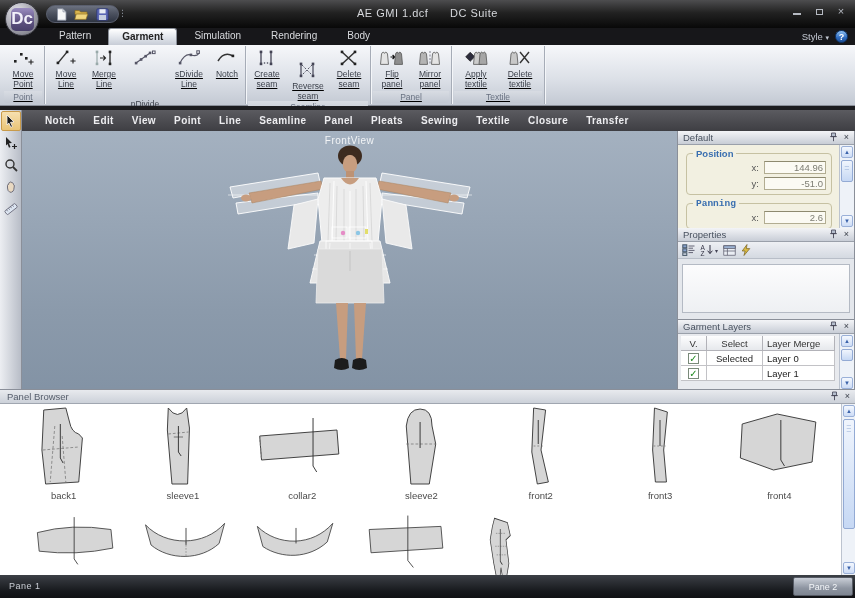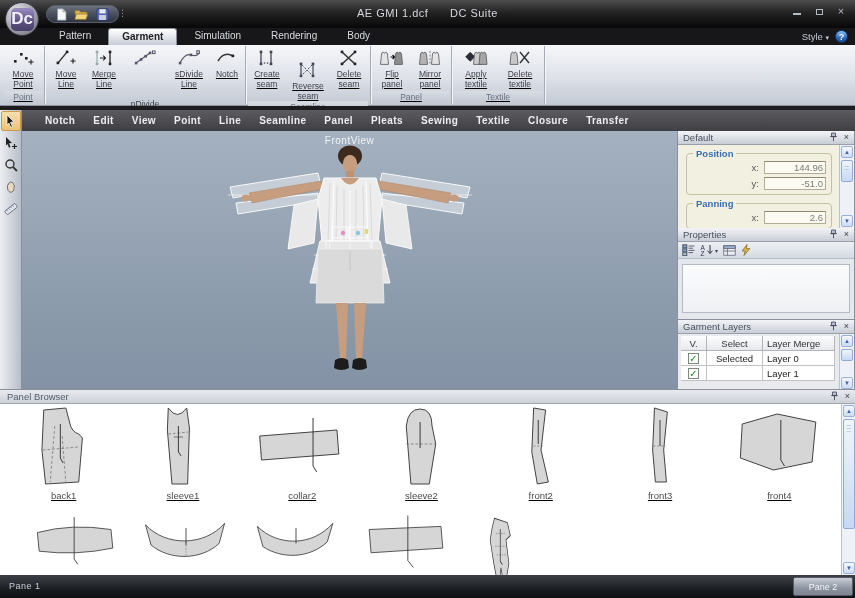--- a/index.html
+++ b/index.html
@@ -115,21 +115,21 @@
   .hbtn{position:absolute;top:1px;width:12px;height:10px;background:linear-gradient(#f4f8fe,#cddcf6);
     border:1px solid #9ab0d8;border-radius:2px;color:#3a62aa;font-size:6px;text-align:center;line-height:9px;cursor:pointer;}
   .hthumb{position:absolute;top:1px;left:16px;width:90px;height:10px;background:linear-gradient(#f0f5fd,#c6d8f4);
     border:1px solid #93aad4;border-radius:2px;cursor:grab;}
   .hthumb .grip{text-align:center;color:#8aa4d0;font-size:7px;line-height:9px;letter-spacing:1px;}
   
   .browser{position:absolute;left:0;top:389px;width:855px;height:186px;border-top:1px solid #8a8f99;}
   .browser .btitle{height:14px;background:linear-gradient(#e8eaee,#ccd1d9);border-bottom:1px solid #a0a6b0;
     display:flex;align-items:center;font-size:9.5px;color:#555d6b;padding-left:7px;}
   .bbody{position:relative;height:171px;background:#fff;overflow:hidden;}
-  .prow1{position:absolute;left:4px;top:2px;right:16px;display:flex;justify-content:space-around;text-decoration:underline;}
+  .prow1{position:absolute;left:4px;top:2px;right:16px;display:flex;justify-content:space-around;}
   .piece{text-align:center;cursor:pointer;}
   .piece .plabel{font-size:9.5px;color:#4a4a4a;margin-top:0px;}
   .prow2{position:absolute;left:30px;top:110px;display:flex;gap:18px;}
   
   .statusbar{position:absolute;left:0;top:575px;width:855px;height:23px;
     background:linear-gradient(#3c4046,#17191d 70%,#101114);}
   .status-left{position:absolute;left:9px;top:6px;font-size:9px;color:#c9cdd4;letter-spacing:.5px;}
   .status-right{position:absolute;right:2px;top:2px;width:60px;height:19px;
     background:linear-gradient(#c9ced7,#8d94a0 60%,#7e8591);border:1px solid #555a64;border-radius:2px;
     color:#f4f6f9;font-size:9px;text-align:center;line-height:18px;cursor:pointer;}
@@ -523,21 +523,21 @@
             <div class="frow">
               <span class="flabel">x:</span>
               <div class="fvalue">144.96</div>
             </div>
             <div class="frow">
               <span class="flabel">y:</span>
               <div class="fvalue">-51.0</div>
             </div>
           </div>
           <div class="groupbox">
-            <span class="glabel" style="color: rgb(58, 111, 176);">Panning</span>
+            <span class="glabel" style="color: rgb(58, 111, 176); font-family: Liberation Mono, monospace;">Panning</span>
             <div class="frow">
               <span class="flabel">x:</span>
               <div class="fvalue">2.6</div>
             </div>
           </div>
         </div>
     </div>
 
     <div class="panel" style="top:97px;height:92px;">
       <div class="ptitle">

